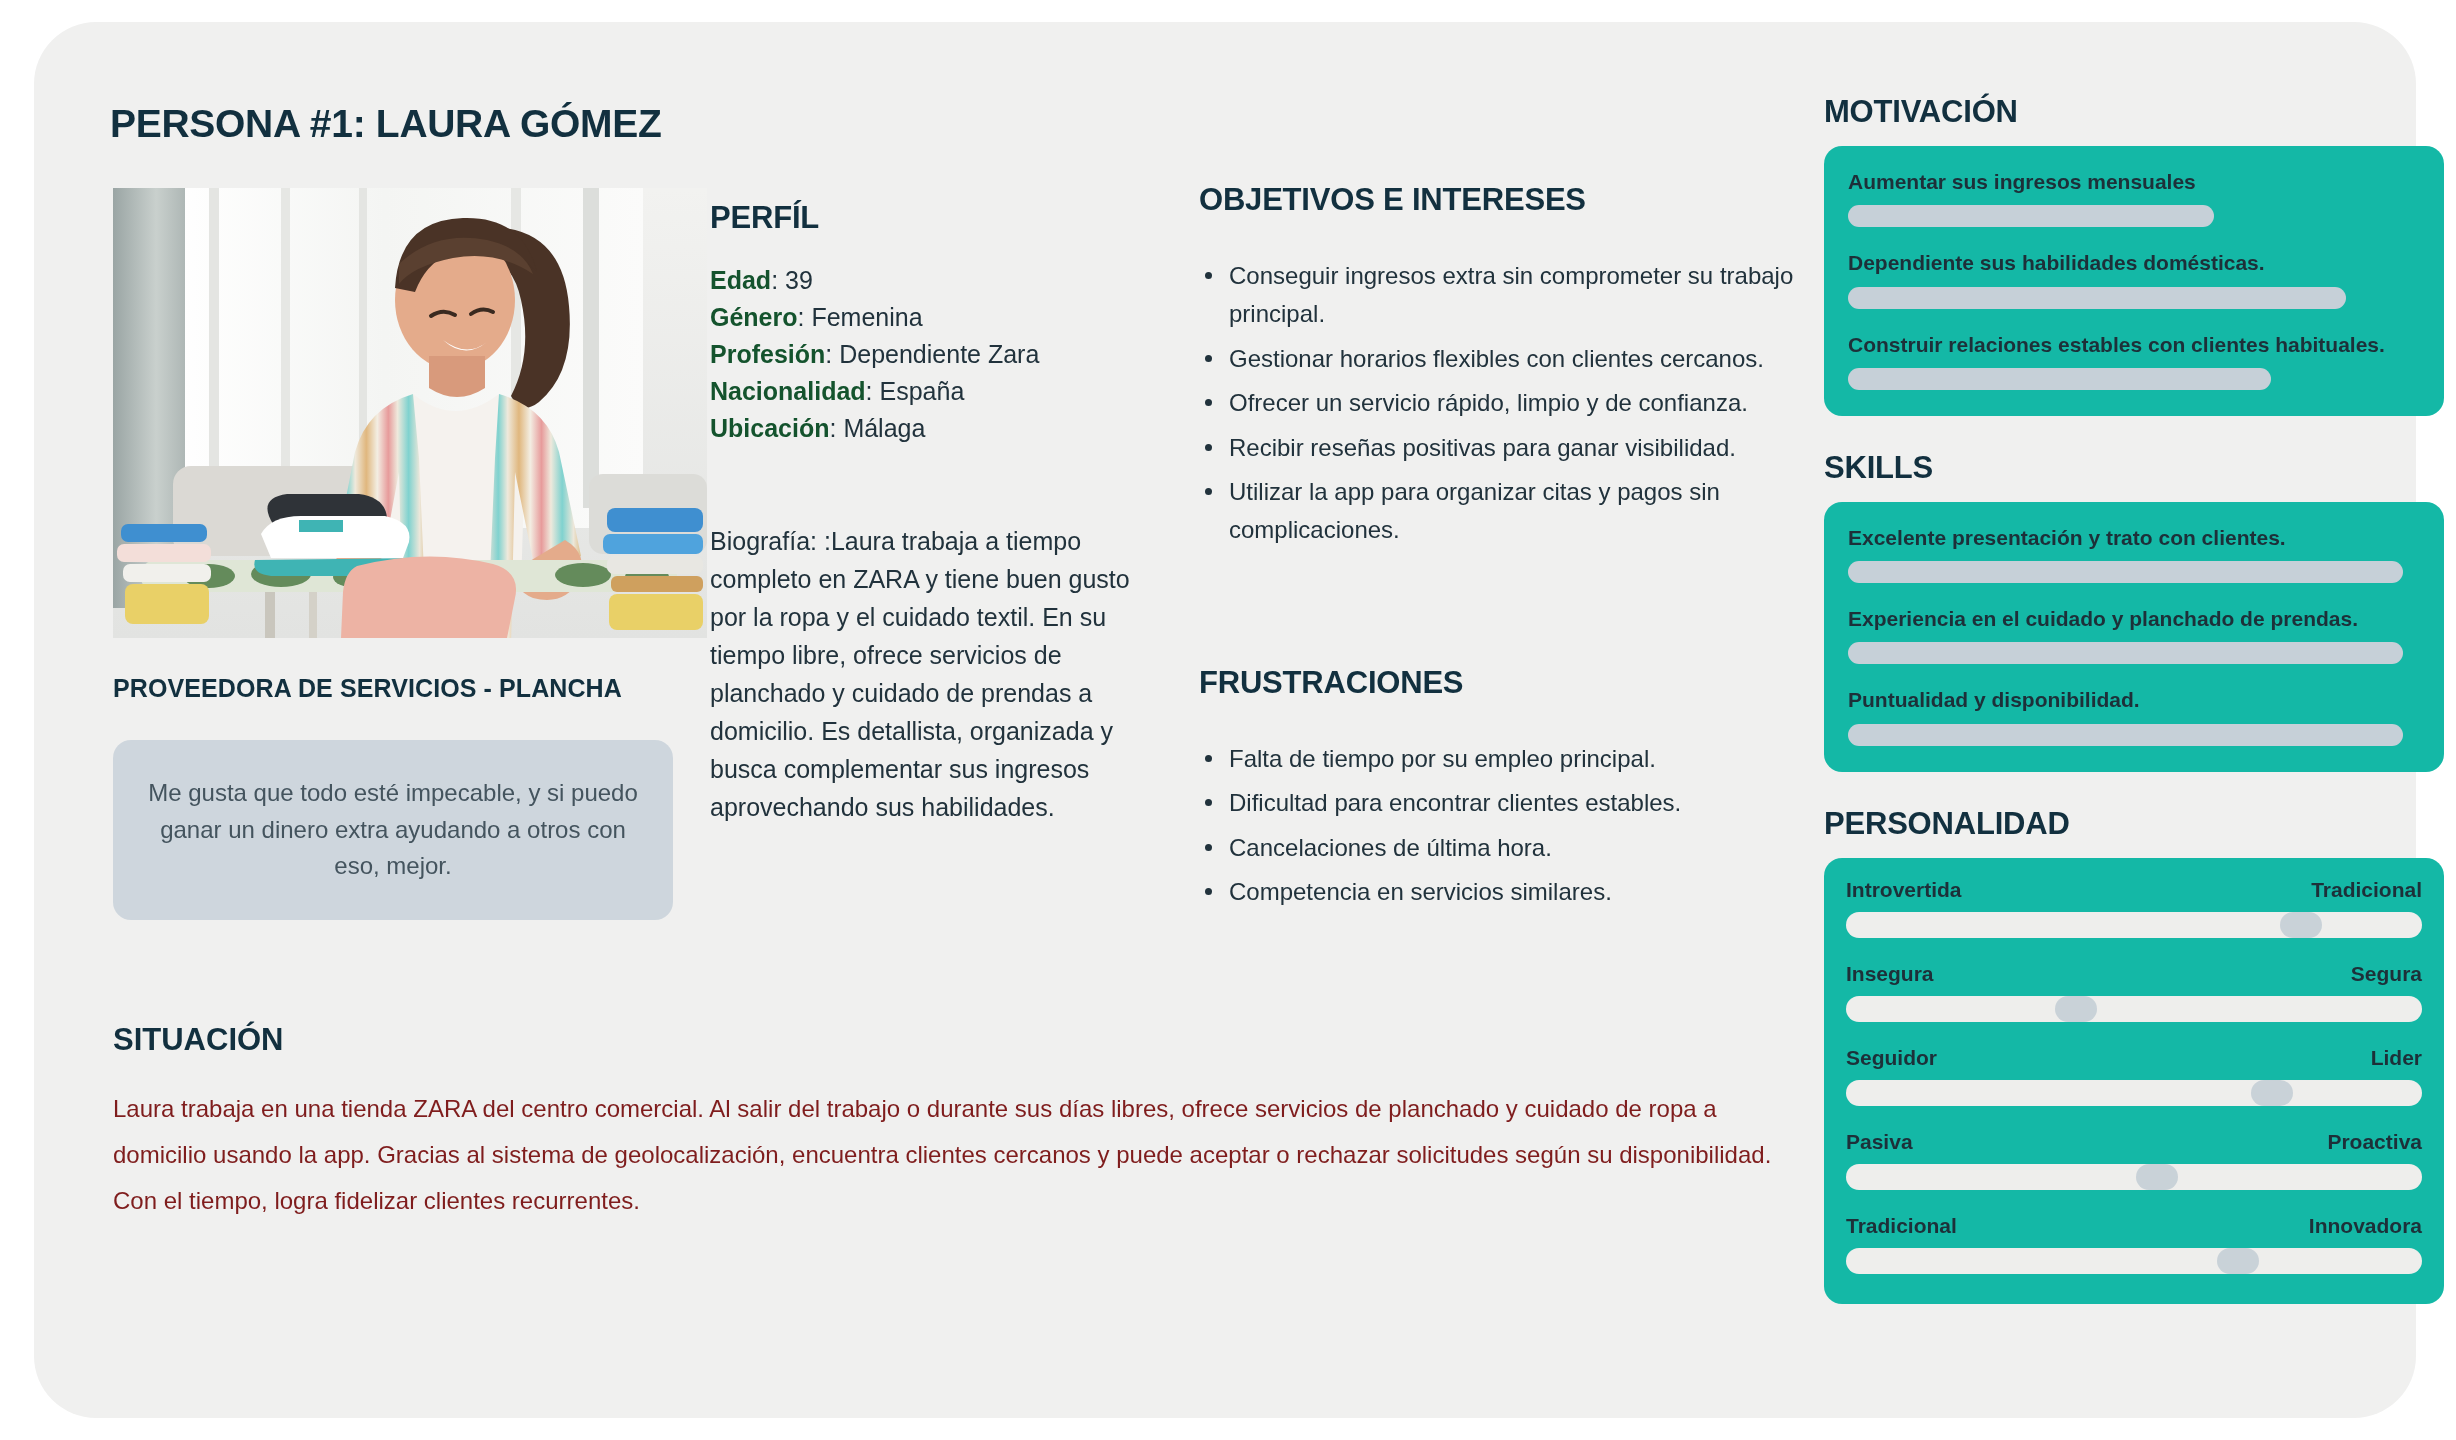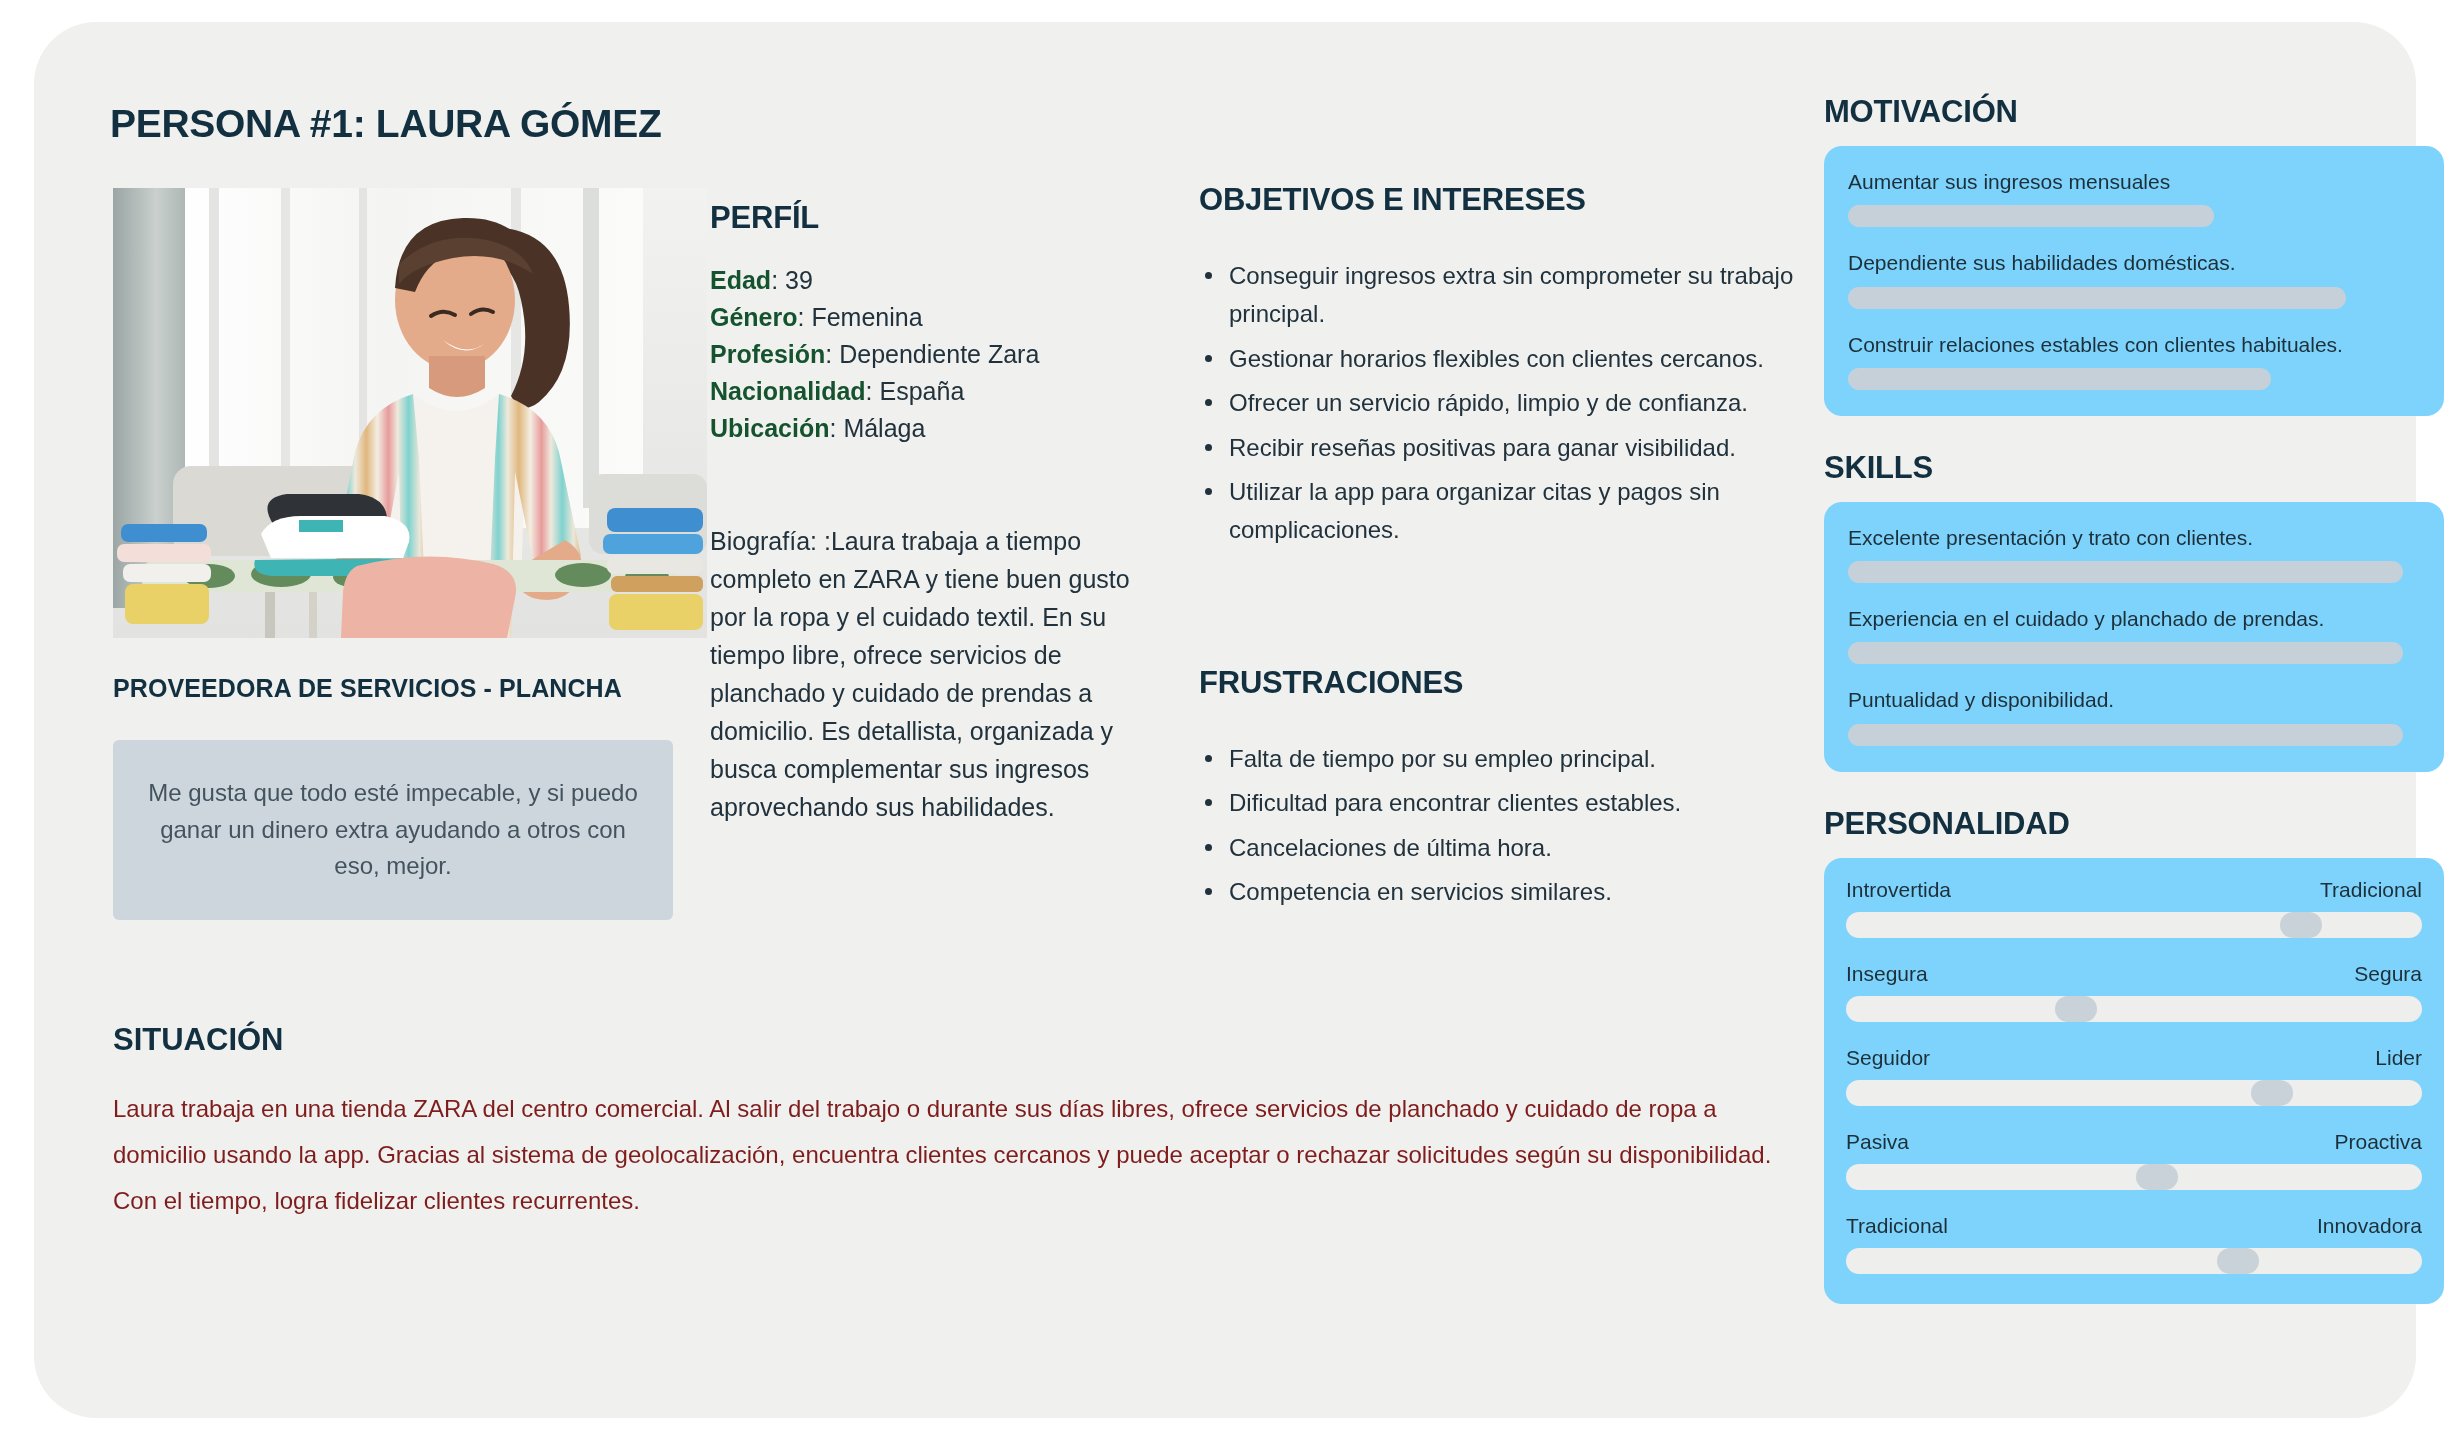--- a/index.html
+++ b/index.html
@@ -70,21 +70,21 @@
     letter-spacing: 0.1px;
   }
 
   #quote-box {
     position: absolute;
     left: 79px;
     top: 718px;
     width: 560px;
     height: 180px;
     background: #ced6dd;
-    border-radius: 6px;
+    border-radius: 18px;
     display: flex;
     align-items: center;
     justify-content: center;
     padding: 0 34px;
   }
   #quote-text {
     font-family: "Liberation Sans Narrow", "Liberation Sans", sans-serif;
     font-stretch: condensed;
     font-size: 24px;
     line-height: 1.52;
@@ -134,23 +134,24 @@
     height: 7px;
     border-radius: 50%;
     background: #21323c;
   }
 
   
   #right-col { position: absolute; left: 1790px; top: 72px; width: 620px; }
 
   .panel-title { margin-bottom: 16px; }
   .panel {
-    background: #7dd3fc;
+    background: #14b8a6;
     border-radius: 18px;
     padding: 22px 24px 24px 24px;
+    font-weight: bold;
   }
   .panel + .panel-title { margin-top: 34px; }
 
   .meter-label {
     font-size: 21px;
     color: #1d3039;
     line-height: 1.3;
     margin-bottom: 10px;
   }
   .meter-track {

